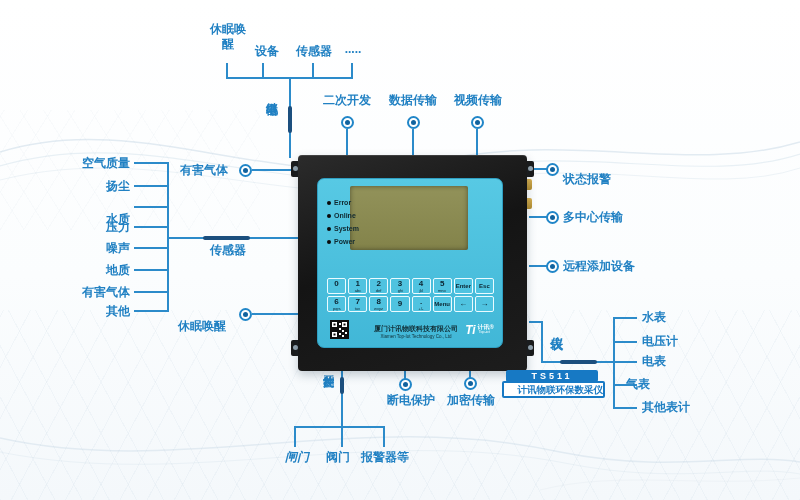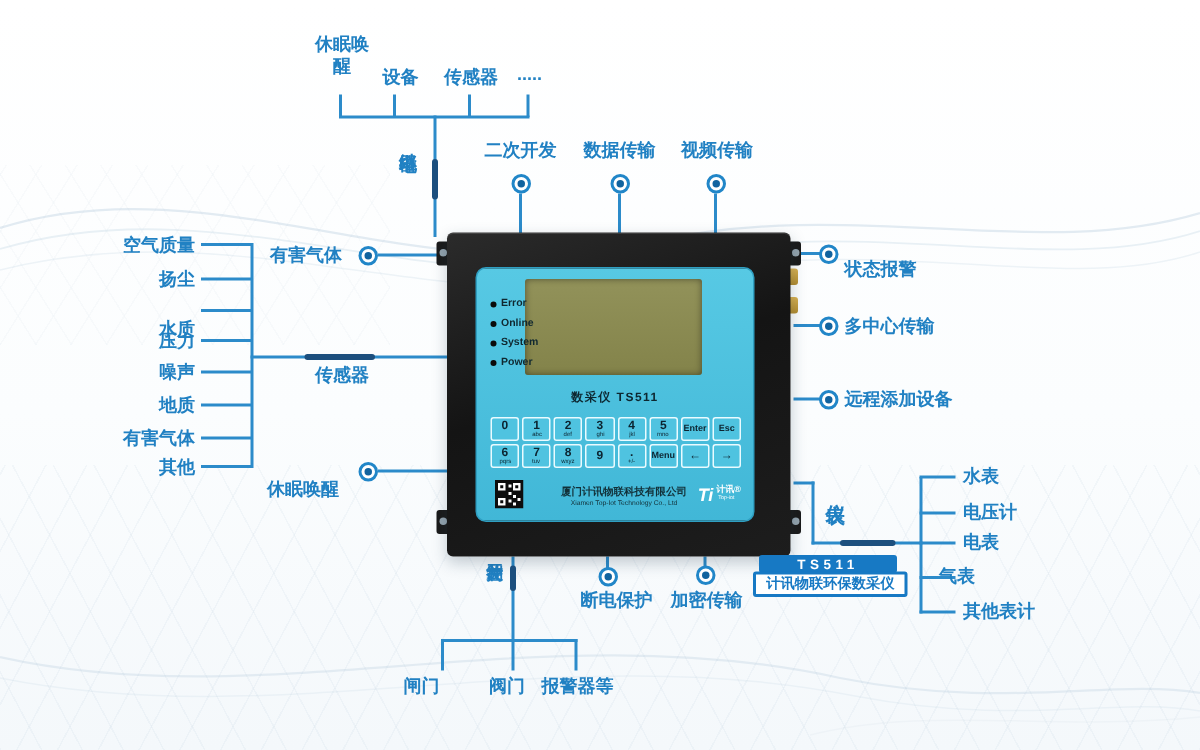--- a/index.html
+++ b/index.html
@@ -44,21 +44,21 @@
   .company .cn{font-size:7px;font-weight:bold;line-height:1.2;}
   .company .en{font-size:5px;line-height:1.2;transform:scale(.9);}
   .logo{position:absolute;right:8px;top:145px;display:flex;align-items:flex-start;gap:2px;color:#fff;}
   .logo .mark{font-size:12px;font-weight:bold;font-style:italic;line-height:1;}
   .logo .side{display:flex;flex-direction:column;line-height:1;}
   .logo .cn{font-size:6px;font-weight:bold;}
   .logo .en{font-size:4px;transform:scale(.9);}
   .ant{position:absolute;width:10px;height:11px;background:linear-gradient(180deg,#d8b050,#b08a2e);border-radius:2px;z-index:1;}
   
   .badge-bar{position:absolute;left:506px;top:370px;width:92px;height:12px;background:#1779c4;border-radius:2px;color:#fff;font-size:9px;font-weight:bold;text-align:center;line-height:12px;letter-spacing:3px;z-index:5;}
-  .badge-box{position:absolute;left:502px;top:381px;width:99px;height:13px;background:#fff;border:2px solid #1779c4;border-radius:2px;color:#1779c4;font-size:9.5px;font-weight:bold;text-align:center;line-height:13px;z-index:5;box-sizing:content-box;}
+  .badge-box{position:absolute;left:502px;top:381px;width:99px;height:13px;background:#fff;border:2px solid #1779c4;border-radius:2px;color:#1779c4;font-size:9.5px;font-weight:bold;text-align:right;line-height:13px;z-index:5;box-sizing:content-box;}
 </style>
 </head>
 <body>
 
 <div id="stage">
 
   <svg class="waves" width="800" height="500" viewBox="0 0 800 500">
     <path d="M0,152 C140,108 280,196 430,162 C570,130 690,175 800,142" stroke="#e2ebf2" fill="none" stroke-width="1.5"></path>
     <path d="M0,166 C150,122 290,205 440,172 C580,142 700,186 800,154" stroke="#e8f0f5" fill="none" stroke-width="1.2"></path>
     <path d="M0,180 C160,140 300,216 450,184 C590,154 710,198 800,168" stroke="#edf3f7" fill="none" stroke-width="1"></path>
@@ -165,21 +165,21 @@
   <div class="dot" style="left:464px;top:377px;"></div>
   <div class="lbl lbl13 ctr" style="left:442px;top:393px;width:58px;">加密传输</div>
 
   <div class="lv" style="left:341px;top:371px;height:57px;"></div>
   <div class="seg-v" style="left:340px;top:377px;height:17px;"></div>
   <div class="lbl vtext" style="left:321px;top:367px;height:56px;font-size:11px;letter-spacing:0;">开关控制</div>
   <div class="lh" style="left:294px;top:426px;width:91px;"></div>
   <div class="lv" style="left:294px;top:426px;height:21px;"></div>
   <div class="lv" style="left:341px;top:426px;height:21px;"></div>
   <div class="lv" style="left:383px;top:426px;height:21px;"></div>
-  <div class="lbl lbl13 ctr" style="left:265px;top:450px;width:32px;">闸门</div>
+  <div class="lbl lbl13 ctr" style="left:281px;top:450px;width:32px;font-style:italic;">闸门</div>
   <div class="lbl lbl13 ctr" style="left:322px;top:450px;width:32px;">阀门</div>
   <div class="lbl lbl13 ctr" style="left:356px;top:450px;width:58px;">报警器等</div>
 
   <div class="ear" style="left:291px;top:161px;">
       <span class="hole"></span>
     </div>
   <div class="ear" style="left:291px;top:340px;">
       <span class="hole"></span>
     </div>
   <div class="ear" style="left:525px;top:161px;">
@@ -205,21 +205,20 @@
       </div>
       <div class="led-row" style="left:9px;top:46px;">
         <span class="led-dot"></span>
         <span class="led-lbl">System</span>
       </div>
       <div class="led-row" style="left:9px;top:59px;">
         <span class="led-dot"></span>
         <span class="led-lbl">Power</span>
       </div>
 
-      <div class="cap">数采仪  TS511</div>
 
       <div class="keypad">
         <div class="key">
             <span>0</span>
             <span class="sub"></span>
           </div>
         <div class="key">
             <span>1</span>
             <span class="sub">abc</span>
           </div>

